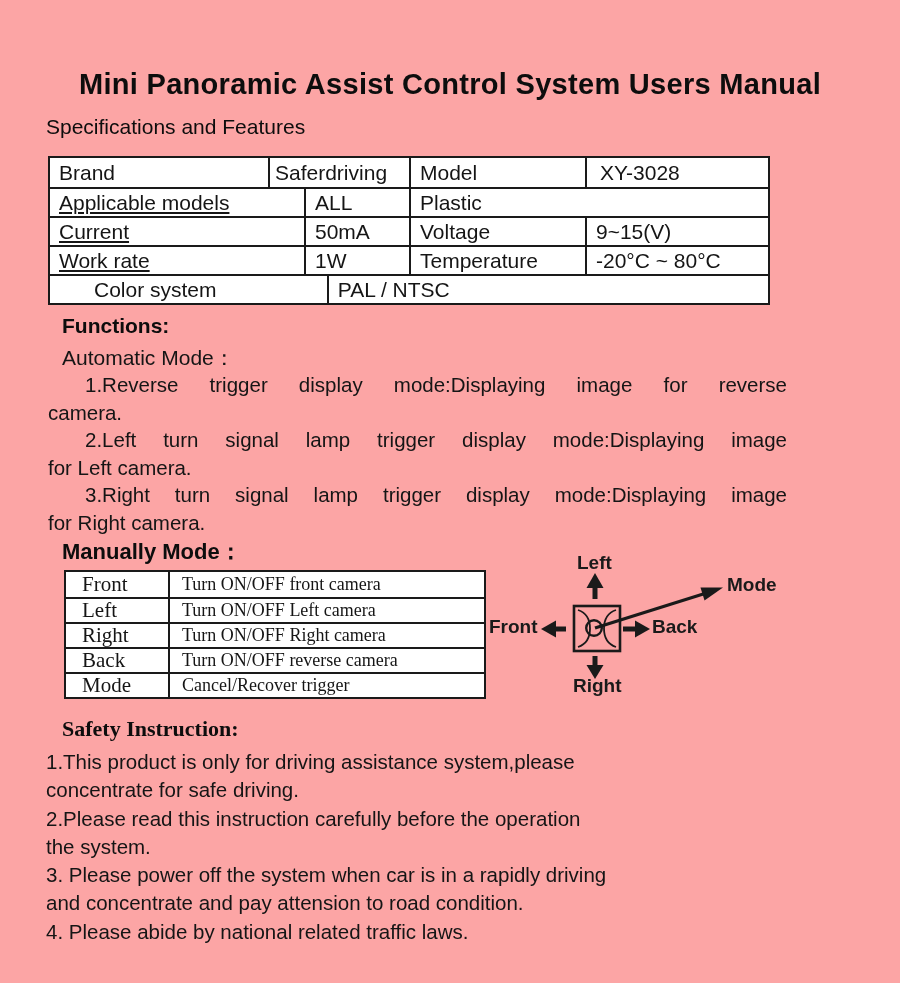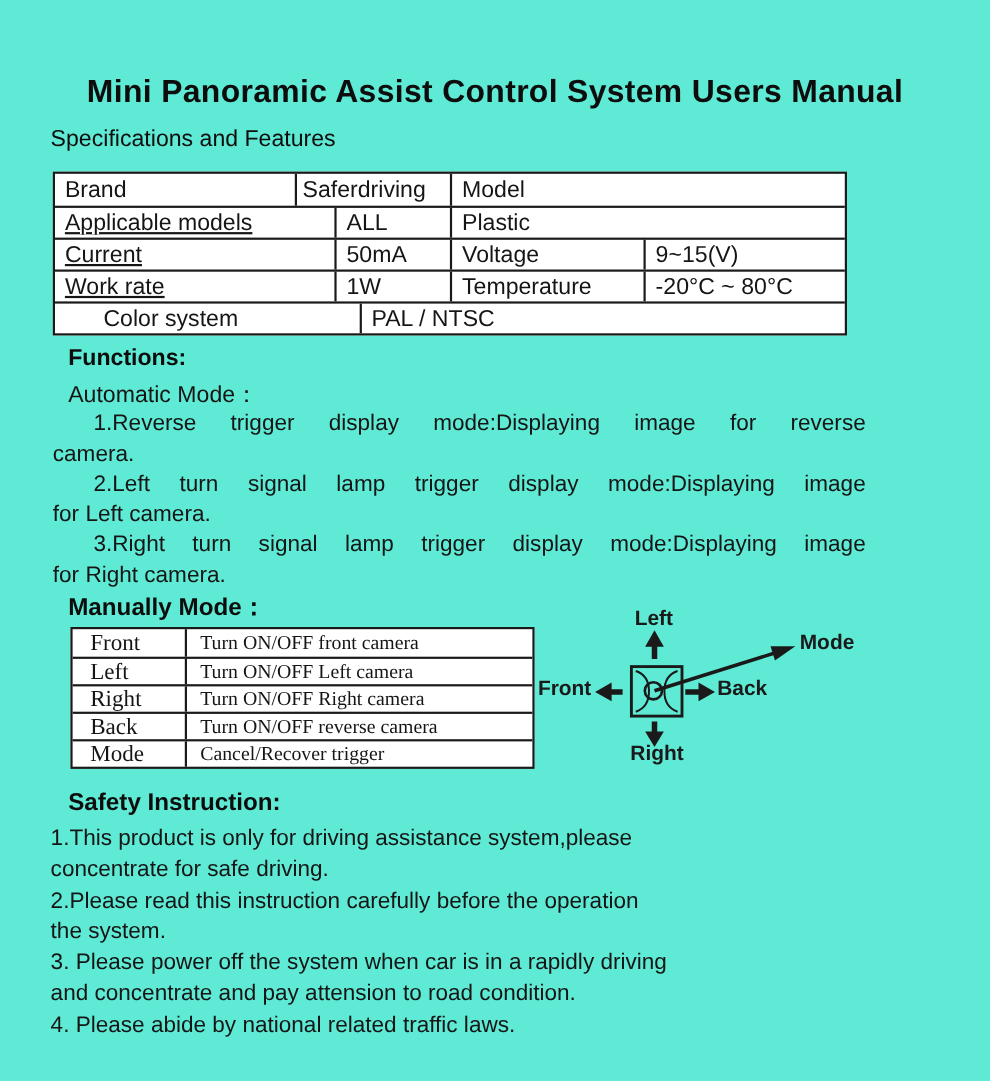--- a/index.html
+++ b/index.html
@@ -1,20 +1,20 @@
 <!DOCTYPE html>
 <html><head>
 <meta charset="utf-8">
 <style>
   * { margin: 0; padding: 0; box-sizing: border-box; }
   html, body { background: #ffffff; }
   body { font-family: "Liberation Sans", sans-serif; color: #111; }
   #page {
     position: relative; width: 900px; height: 983px;
-    background: #5eead4; overflow: hidden;
+    background: #fca5a5; overflow: hidden;
   }
 
   
   .doc-title {
     position: absolute; left: 0; top: 68px; width: 900px;
     text-align: center; font-size: 29px; font-weight: bold;
     letter-spacing: 0.3px; color: #0d0d0d;
   }
   .doc-subtitle {
     position: absolute; left: 46px; top: 115px;
@@ -94,41 +94,42 @@
   }
   .lbl-up    { left: 577px; top: 553px; }
   .lbl-left  { left: 489px; top: 617px; }
   .lbl-right { left: 652px; top: 617px; }
   .lbl-down  { left: 573px; top: 676px; }
   .lbl-mode  { left: 727px; top: 575px; }
 
   
   .safety-heading {
     position: absolute; left: 62px; top: 716px;
-    font-size: 22px; font-weight: bold; color: #0d0d0d;
+    font-size: 22px; font-weight: bold; color: #0d0d0d; font-family: Liberation Serif, serif;
   }
   .safety-block {
     position: absolute; left: 46px; top: 748px; width: 740px;
     font-size: 20.5px; color: #151515;
   }
   .safety-line { height: 28.3px; line-height: 28.3px; white-space: nowrap; }
 </style>
 </head>
 <body>
 
 <div id="page">
 
   <div class="doc-title">Mini Panoramic Assist Control System Users Manual</div>
   <div class="doc-subtitle">Specifications and Features</div>
 
   <div class="spec-table">
     <div class="spec-row r1">
       <div class="spec-cell c1">Brand</div>
       <div class="spec-cell c2">Saferdriving</div>
       <div class="spec-cell c3">Model</div>
+      <div class="spec-cell c4">XY-3028</div>
     </div>
     <div class="spec-row r2">
       <div class="spec-cell c1">Applicable models</div>
       <div class="spec-cell c2">ALL</div>
       <div class="spec-cell c4">Plastic</div>
     </div>
     <div class="spec-row r2">
       <div class="spec-cell c1">Current</div>
       <div class="spec-cell c2">50mA</div>
       <div class="spec-cell c3">Voltage</div>

